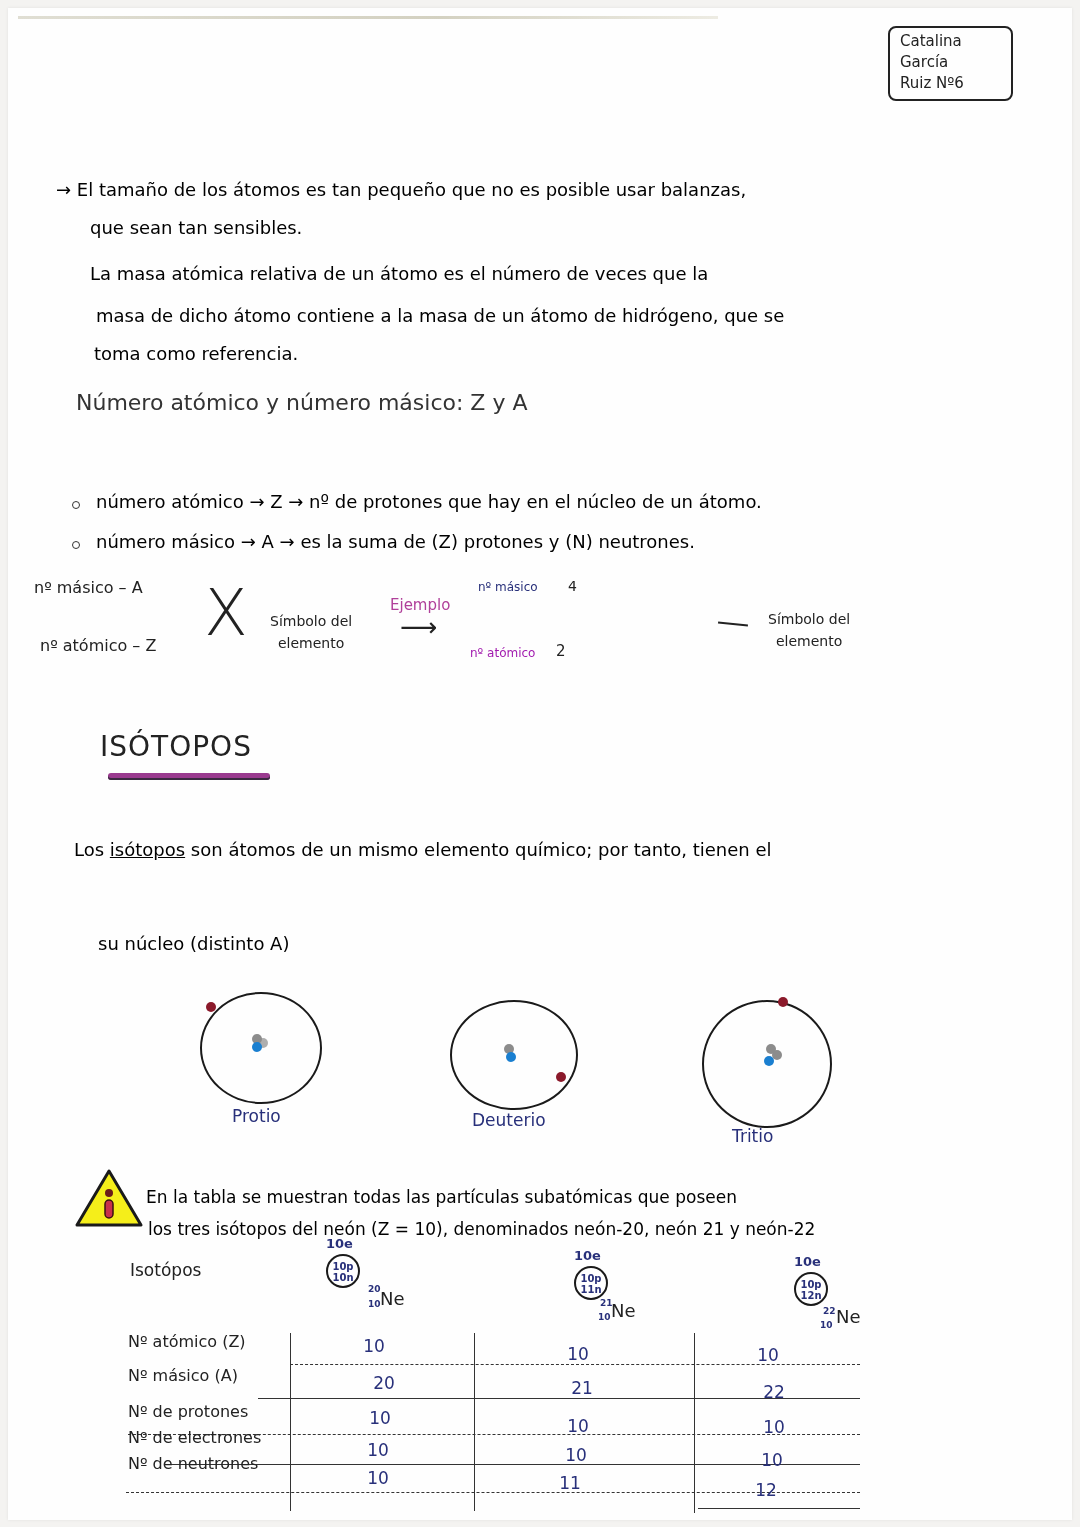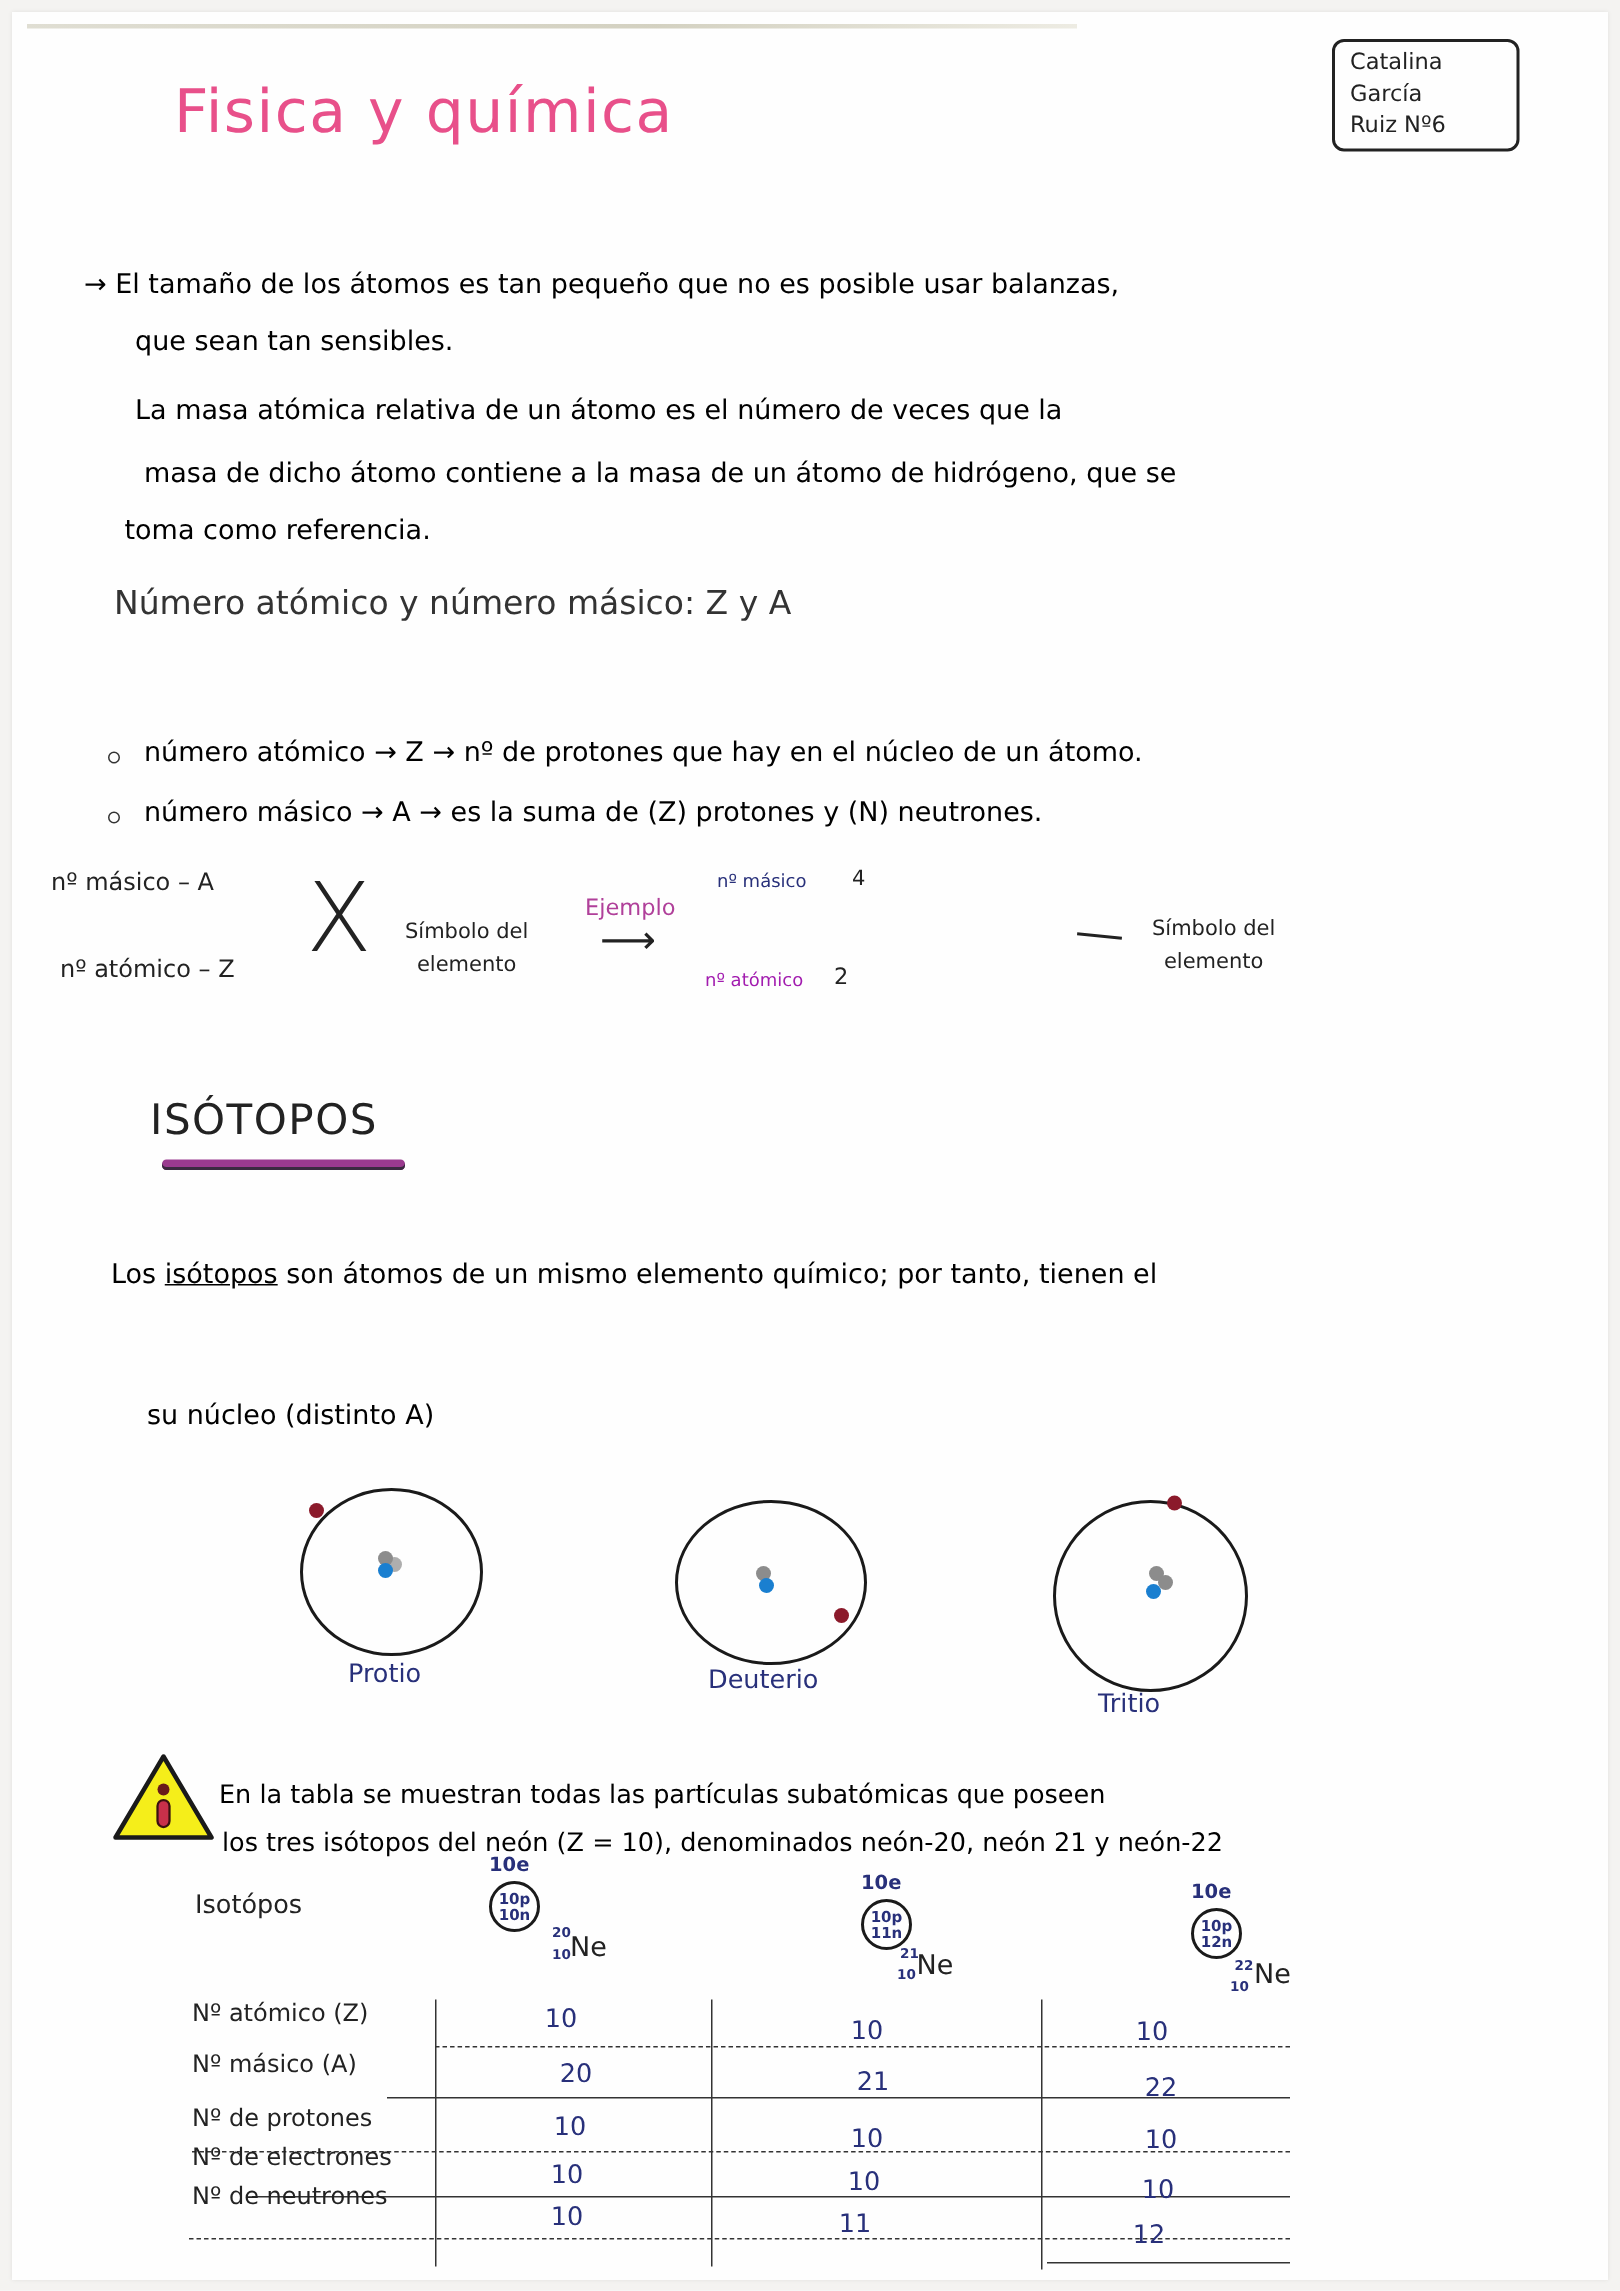--- a/index.html
+++ b/index.html
@@ -45,32 +45,31 @@
   .ne-top { position: absolute; font-size: 13px; color: #28307a; font-weight: bold; }
   .ne-sym { position: absolute; font-size: 18px; color: #222; }
   .ne-sup { position: absolute; font-size: 9px; color: #28307a; font-weight: bold; }
 </style>
 </head>
 <body>
 
 <div class="page">
   <div class="topline"></div>
 
-  <div class="abs title">Fisica y química</div>
   <div class="namebox">
     <div>Catalina</div>
     <div>García</div>
     <div>Ruiz Nº6</div>
   </div>
 
   <div class="abs p" style="left:48px; top:152px;">→ El tamaño de los átomos es tan pequeño que no es posible usar balanzas,</div>
   <div class="abs p" style="left:82px; top:190px;">que sean tan sensibles.</div>
   <div class="abs p" style="left:82px; top:236px;">La masa atómica relativa de un átomo es el número de veces que la</div>
   <div class="abs p" style="left:88px; top:278px;">masa de dicho átomo contiene a la masa de un átomo de hidrógeno, que se</div>
-  <div class="abs p" style="left:75px; top:316px;">toma como referencia.</div>
+  <div class="abs p" style="left:86px; top:316px;">toma como referencia.</div>
 
   <div class="abs subhead" style="left:68px; top:382px;">Número atómico y número másico:  Z y A</div>
   <div class="abs p bullet" style="left:88px; top:464px;">número atómico → Z → nº de protones que hay en el núcleo de un átomo.</div>
   <div class="abs p bullet" style="left:88px; top:504px;">número másico → A → es la suma de (Z) protones y (N) neutrones.</div>
 
   <div class="abs" style="left:26px; top:570px; font-size:16px; color:#222;">nº másico – A</div>
   <div class="abs" style="left:32px; top:628px; font-size:16px; color:#222;">nº atómico – Z</div>
   <div class="abs" style="left:196px; top:570px; font-size:64px; line-height:70px; color:#222; font-weight:300;">X</div>
   <div class="abs" style="left:262px; top:602px; font-size:14px; line-height:22px; color:#222; text-align:center;">
     <div>Símbolo del</div>

